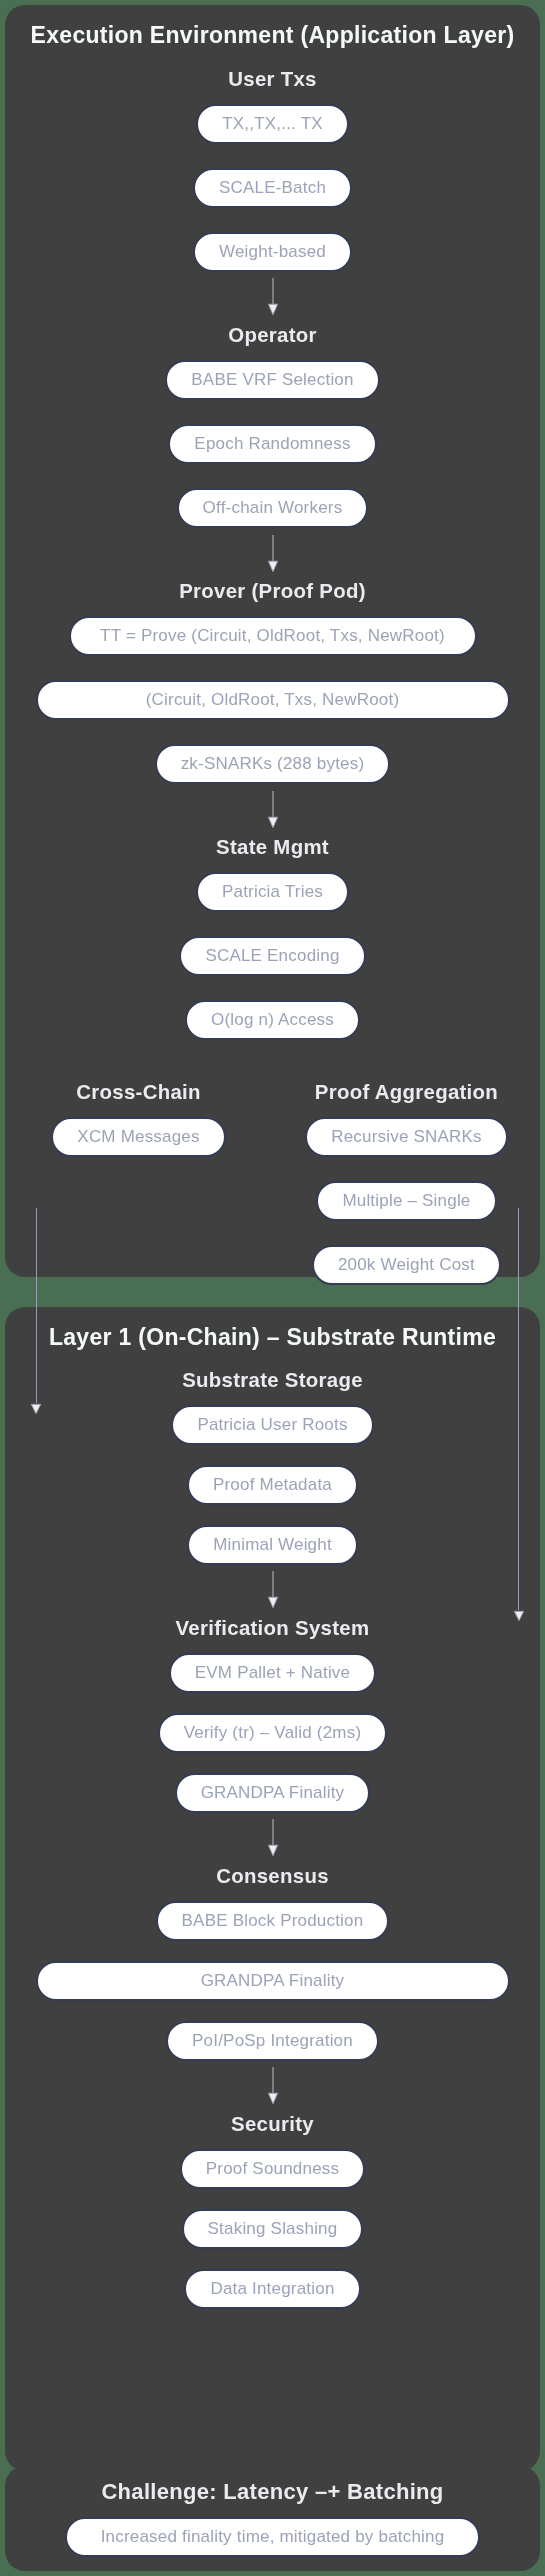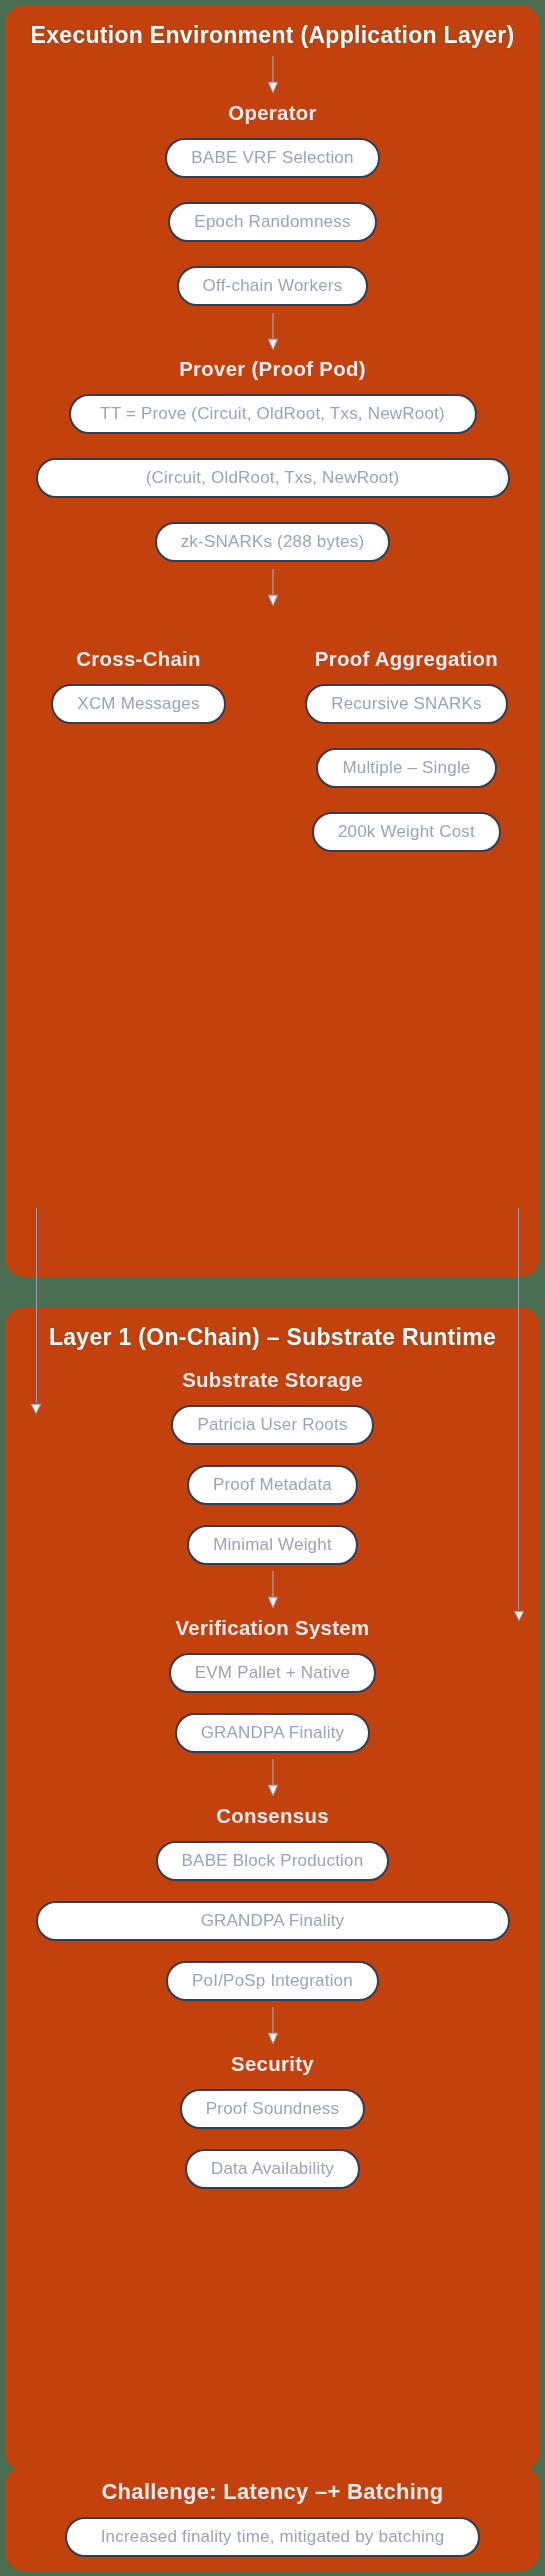--- a/index.html
+++ b/index.html
@@ -11,21 +11,21 @@
     width: 545px;
     height: 2576px;
     background: #4a6e52;
     overflow: hidden;
   }
 
   .card {
     position: absolute;
     left: 4.6px;
     right: 4.6px;
-    background: #c2410c;
+    background: #404040;
     border-radius: 20px;
   }
   .card1 { top: 5.3px;    height: 1272px; }
   .card2 { top: 1307px; height: 1164px; }
   .card3 { top: 2329px; height: 107px;  }
   .card4 { top: 2466px; height: 105px;  }
 
   .card-title {
     margin-top: 14.5px;
     text-align: center;
@@ -123,20 +123,28 @@
   }
 </style>
 </head>
 <body>
 
 <div class="page">
 
   <section class="card card1">
     <h1 class="card-title">Execution Environment (Application Layer)</h1>
 
+    <div class="section">
+      <h2 class="sec-header">User Txs</h2>
+      <div class="pills gap-lg">
+        <div class="pill">TX,,TX,... TX</div>
+        <div class="pill">SCALE-Batch</div>
+        <div class="pill">Weight-based</div>
+      </div>
+    </div>
 
     <div class="arrow">
       <svg width="12" height="38" viewBox="0 0 18 58">
           <line x1="9" y1="0" x2="9" y2="40" stroke="#9aa0af" stroke-width="2"></line>
           <polygon points="2,40 16,40 9,56" fill="#eceef2" stroke="#9aa0af" stroke-width="1.5"></polygon>
         </svg>
     </div>
 
     <div class="section sec-after-arrow">
       <h2 class="sec-header">Operator</h2>
@@ -163,20 +171,28 @@
       </div>
     </div>
 
     <div class="arrow">
       <svg width="12" height="38" viewBox="0 0 18 58">
           <line x1="9" y1="0" x2="9" y2="40" stroke="#9aa0af" stroke-width="2"></line>
           <polygon points="2,40 16,40 9,56" fill="#eceef2" stroke="#9aa0af" stroke-width="1.5"></polygon>
         </svg>
     </div>
 
+    <div class="section sec-after-arrow">
+      <h2 class="sec-header">State Mgmt</h2>
+      <div class="pills gap-lg">
+        <div class="pill">Patricia Tries</div>
+        <div class="pill">SCALE Encoding</div>
+        <div class="pill">O(log n) Access</div>
+      </div>
+    </div>
 
     <div class="two-col">
       <div class="col">
         <h2 class="sec-header">Cross-Chain</h2>
         <div class="pills">
           <div class="pill">XCM Messages</div>
         </div>
       </div>
       <div class="col">
         <h2 class="sec-header">Proof Aggregation</h2>
@@ -205,20 +221,21 @@
       <svg width="12" height="38" viewBox="0 0 18 58">
           <line x1="9" y1="0" x2="9" y2="40" stroke="#9aa0af" stroke-width="2"></line>
           <polygon points="2,40 16,40 9,56" fill="#eceef2" stroke="#9aa0af" stroke-width="1.5"></polygon>
         </svg>
     </div>
 
     <div class="section sec-after-arrow">
       <h2 class="sec-header">Verification System</h2>
       <div class="pills gap-md">
         <div class="pill">EVM Pallet + Native</div>
+        <div class="pill">Verify (tr) – Valid (2ms)</div>
         <div class="pill">GRANDPA Finality</div>
       </div>
     </div>
 
     <div class="arrow">
       <svg width="12" height="38" viewBox="0 0 18 58">
           <line x1="9" y1="0" x2="9" y2="40" stroke="#9aa0af" stroke-width="2"></line>
           <polygon points="2,40 16,40 9,56" fill="#eceef2" stroke="#9aa0af" stroke-width="1.5"></polygon>
         </svg>
     </div>
@@ -236,21 +253,22 @@
       <svg width="12" height="38" viewBox="0 0 18 58">
           <line x1="9" y1="0" x2="9" y2="40" stroke="#9aa0af" stroke-width="2"></line>
           <polygon points="2,40 16,40 9,56" fill="#eceef2" stroke="#9aa0af" stroke-width="1.5"></polygon>
         </svg>
     </div>
 
     <div class="section sec-after-arrow">
       <h2 class="sec-header">Security</h2>
       <div class="pills gap-md">
         <div class="pill">Proof Soundness</div>
-        <div class="pill">Data Availability</div>
+        <div class="pill">Staking Slashing</div>
+        <div class="pill">Data Integration</div>
       </div>
     </div>
   </section>
 
 
   <section class="card card4">
     <h1 class="banner-title">Challenge: Latency –+ Batching</h1>
     <div class="banner-pill-row" style="margin-top:12px">
       <div class="pill mw-challenge">Increased finality time, mitigated by batching</div>
     </div>

